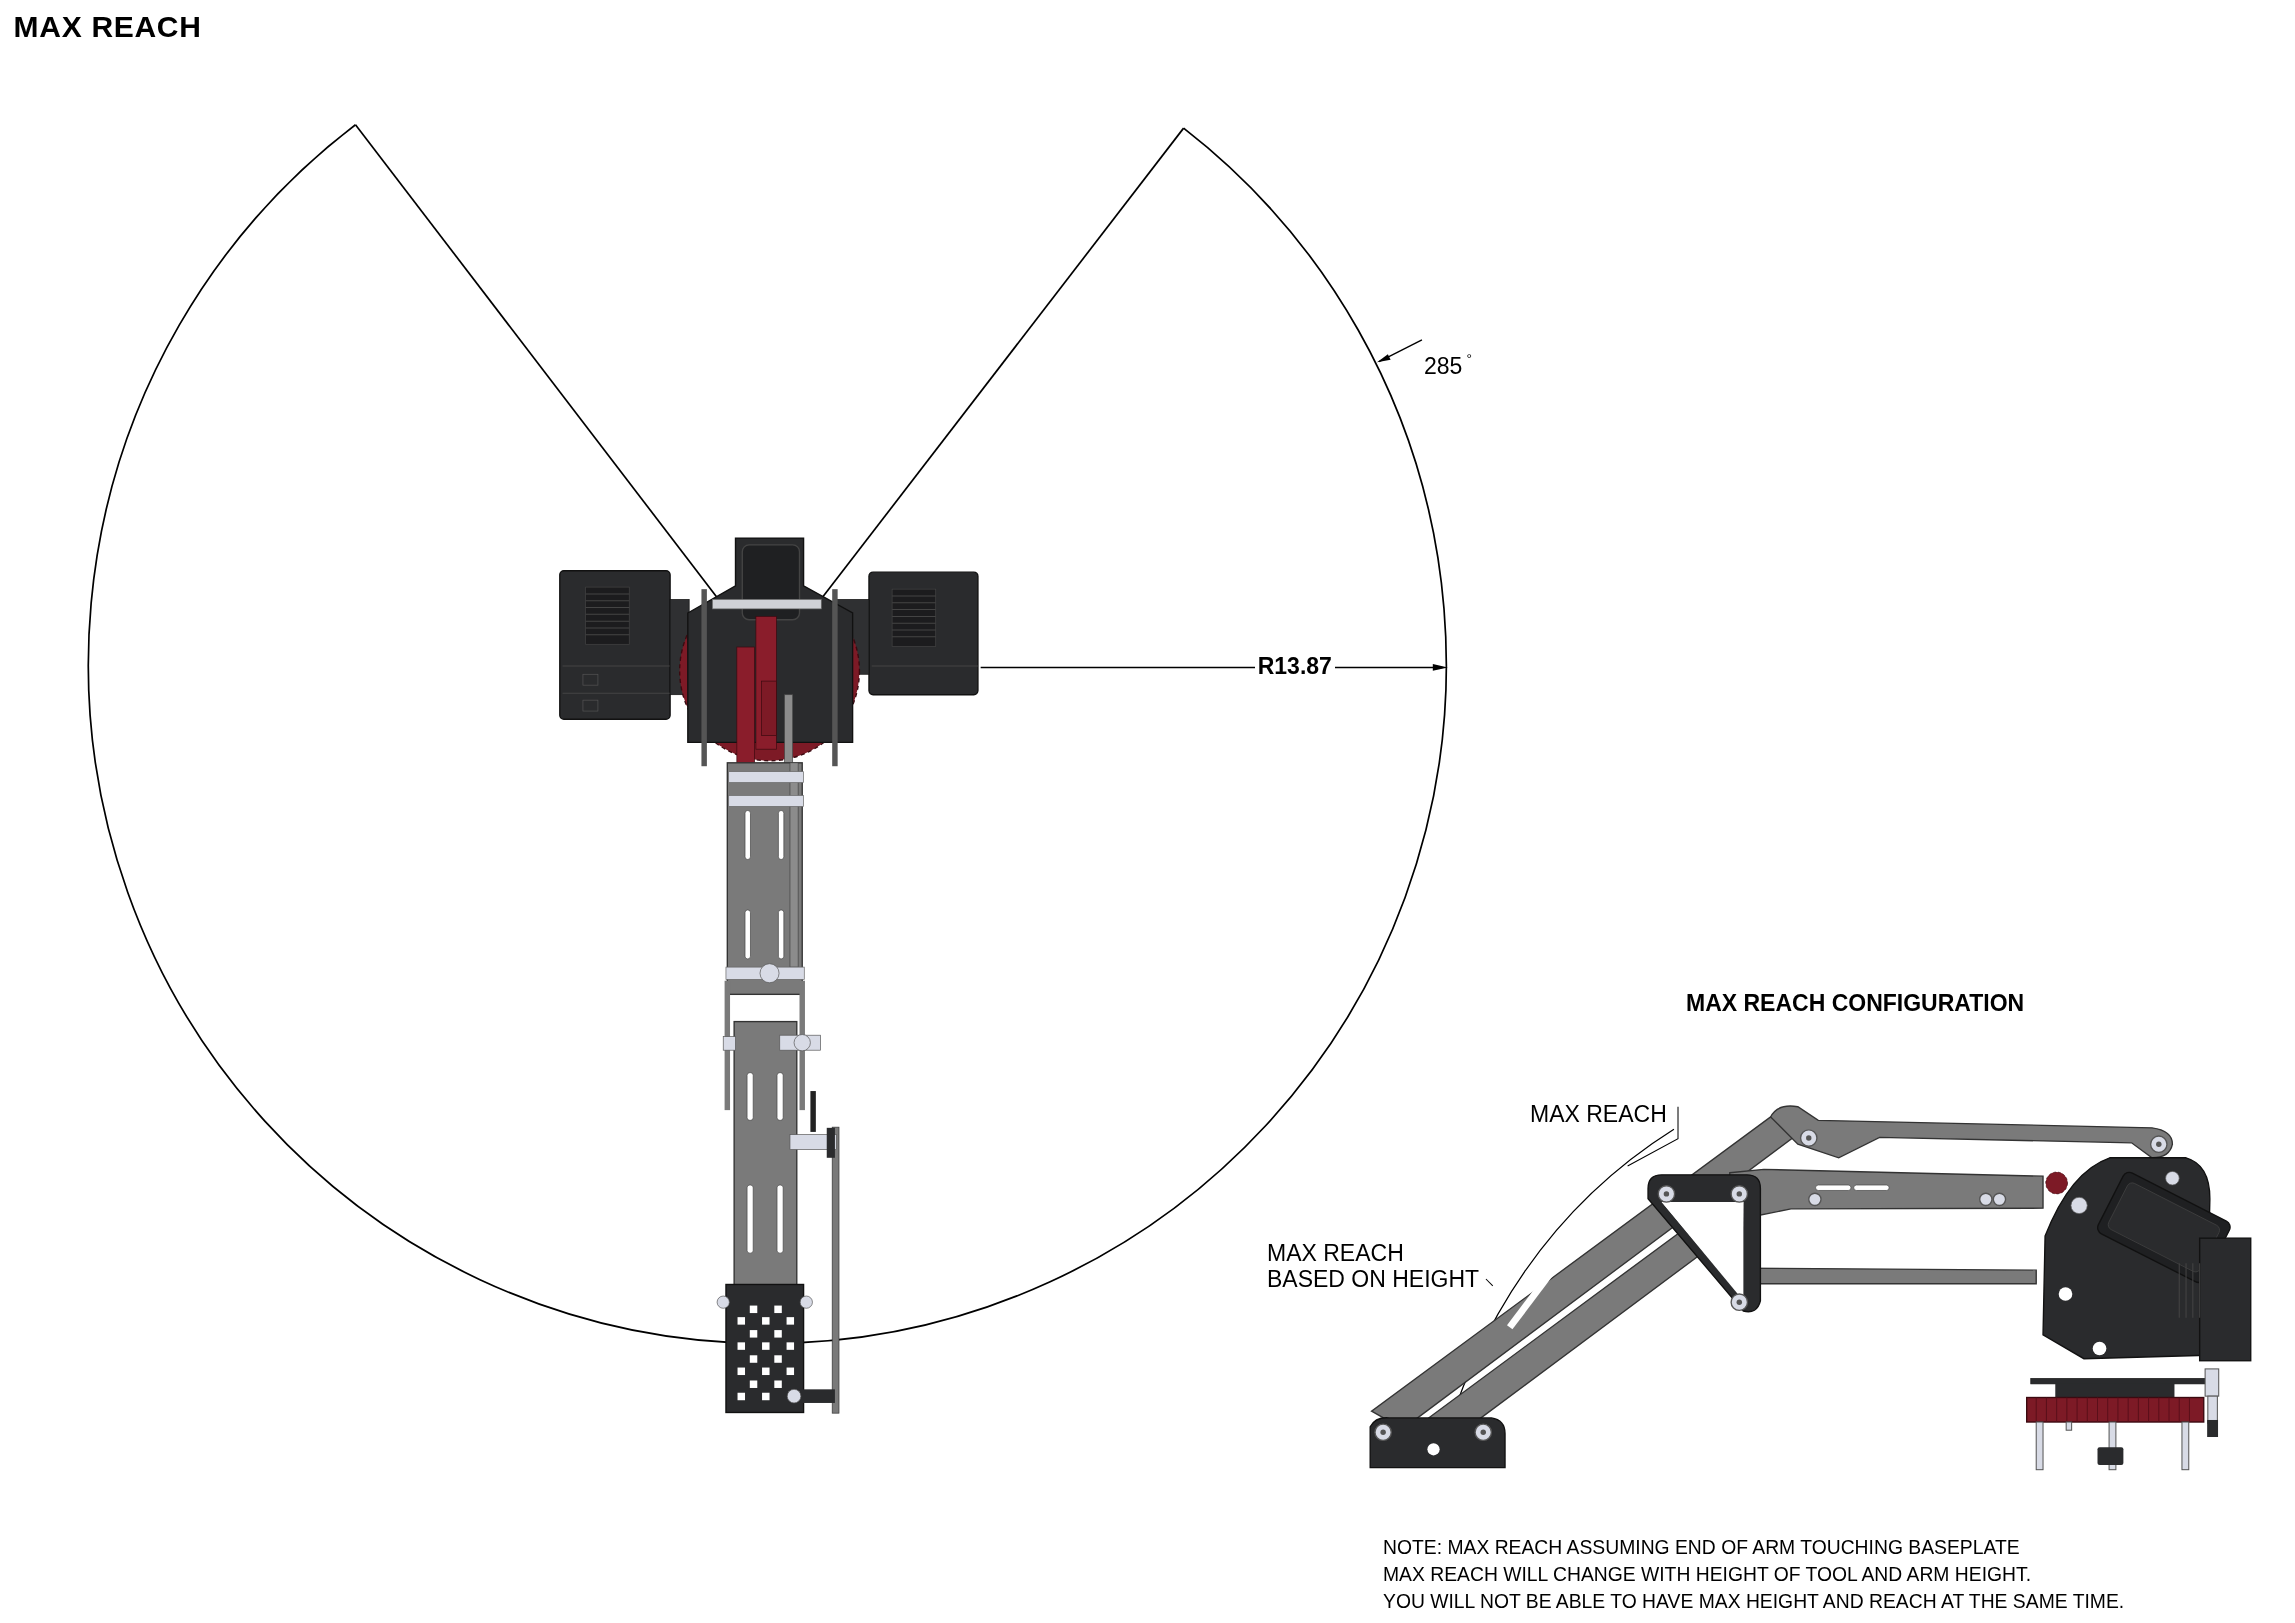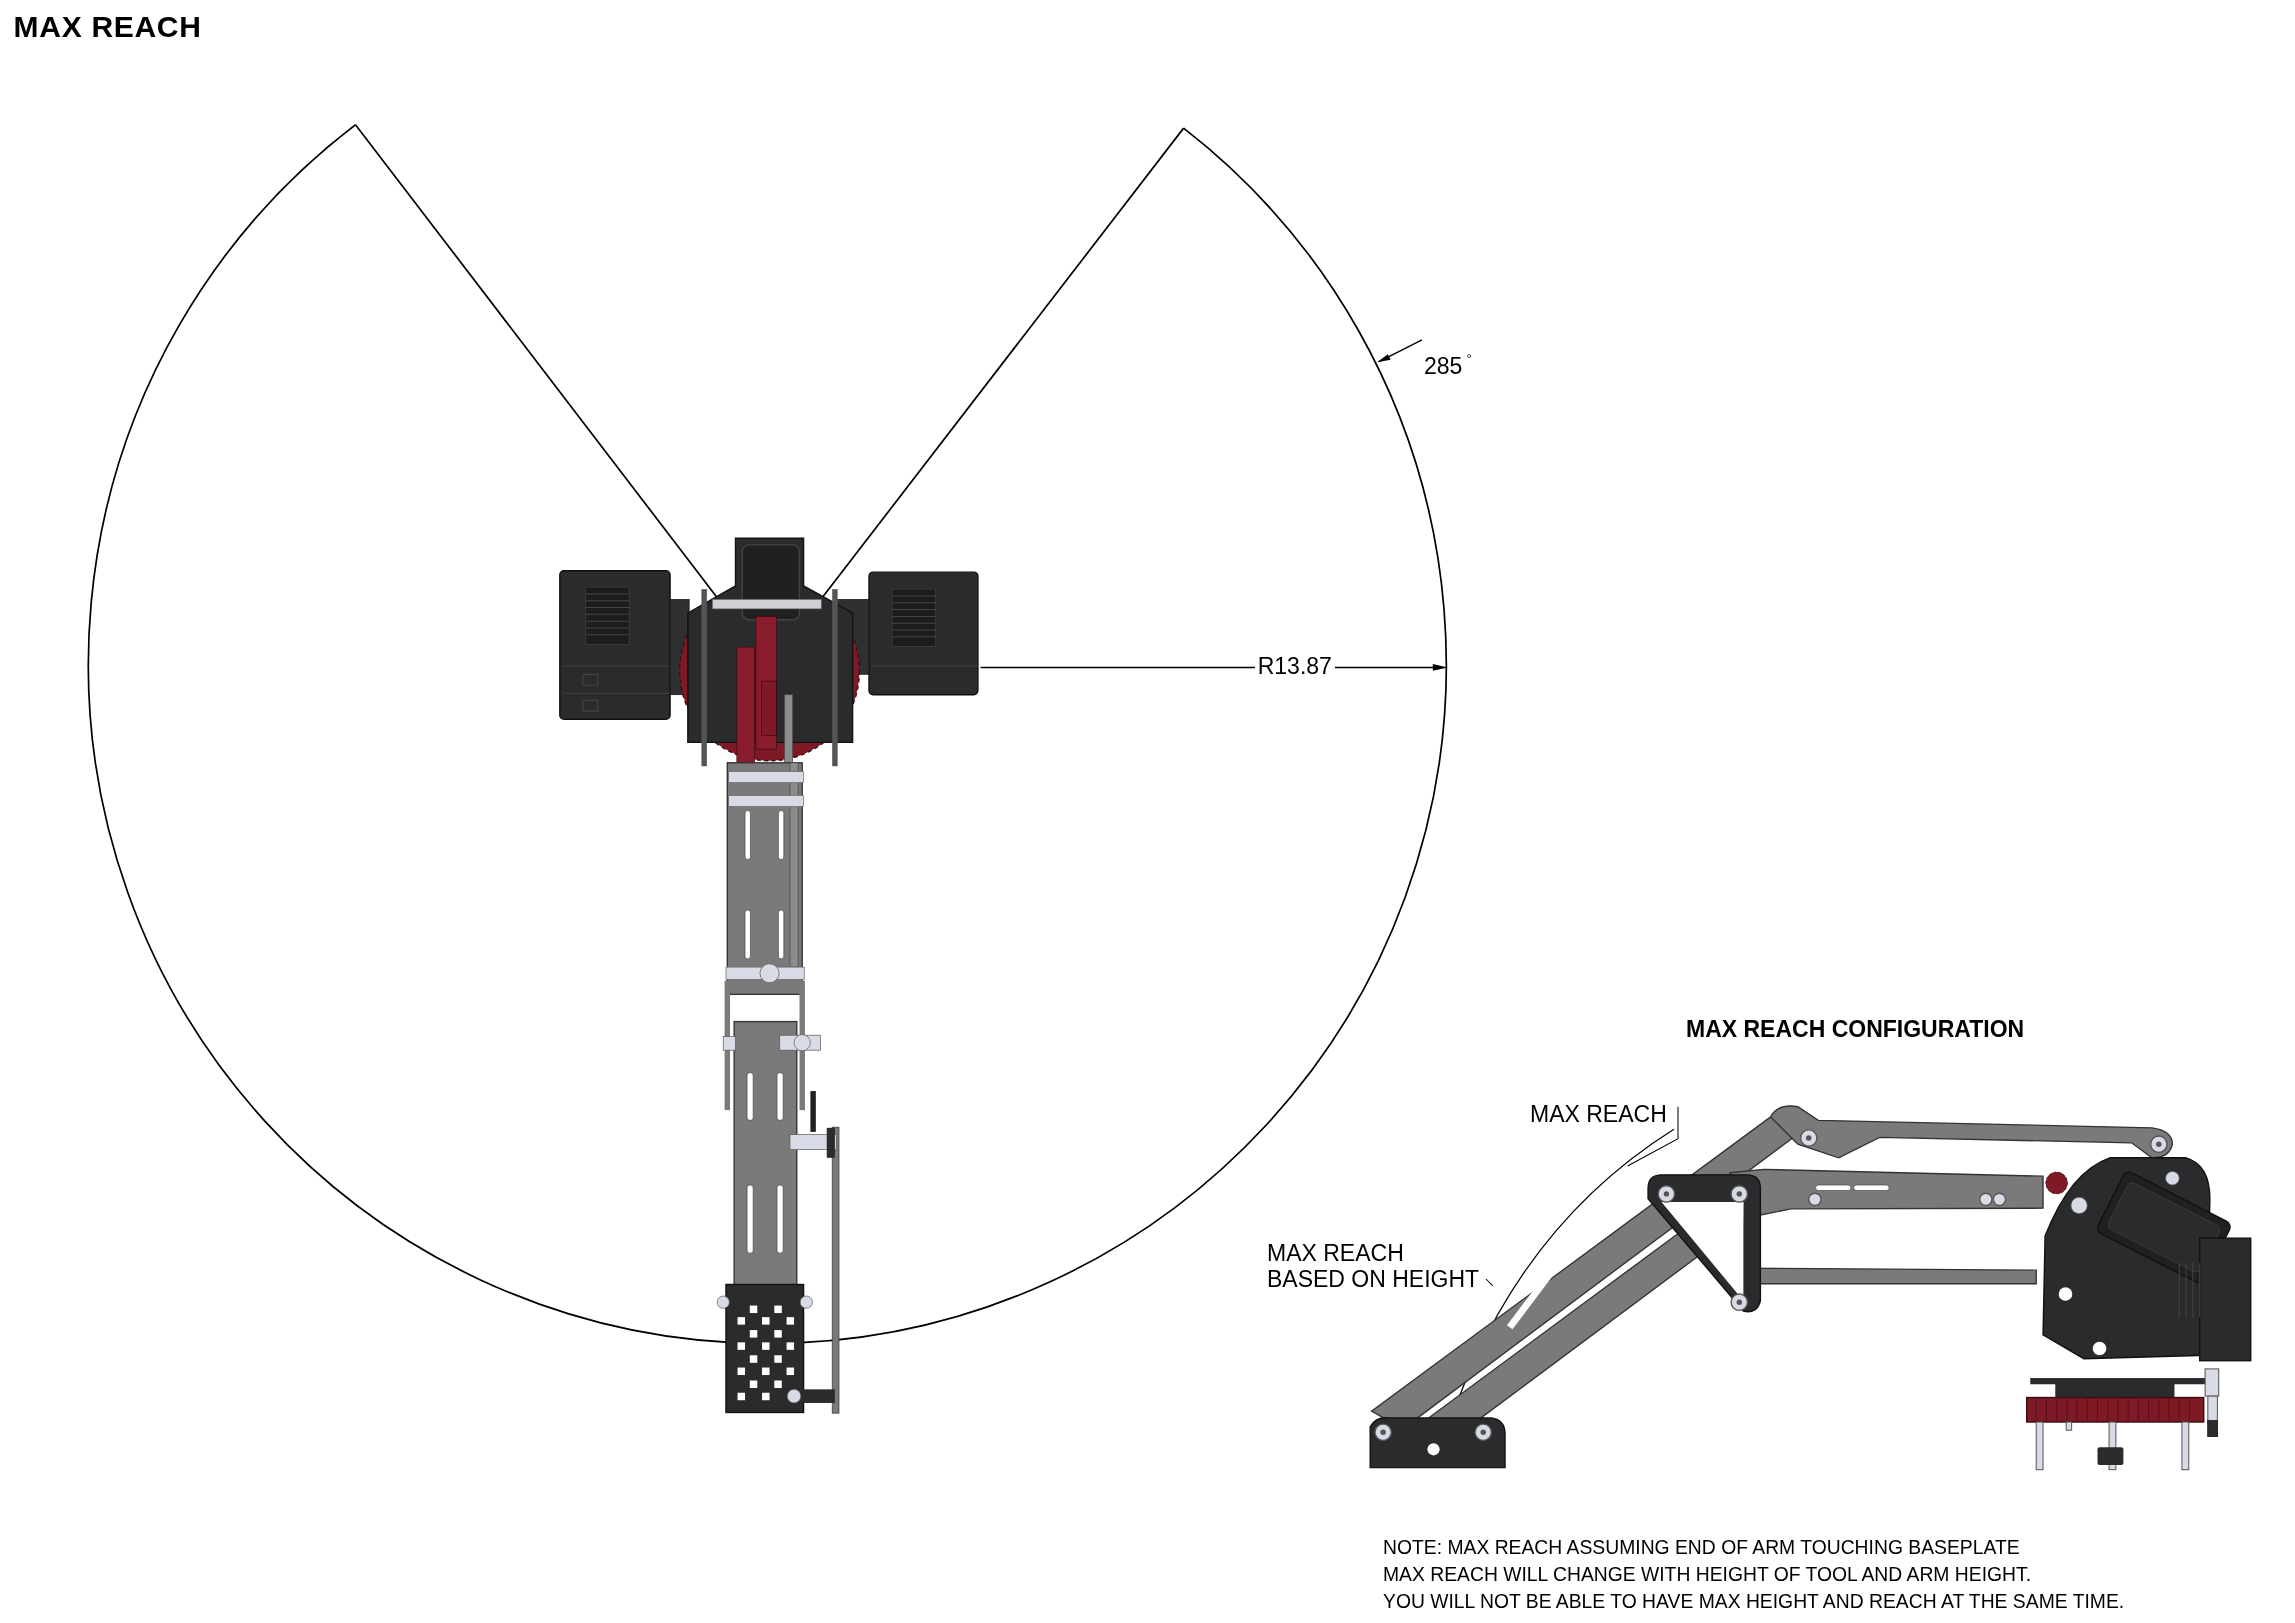--- a/index.html
+++ b/index.html
@@ -4,21 +4,21 @@
 <style>
   html, body { margin:0; padding:0; background:#ffffff; }
   body { width:2295px; height:1623px; position:relative; overflow:hidden;
          font-family:"Liberation Sans", sans-serif; color:#000; }
   .page-title { position:absolute; left:13.6px; top:9.5px; font-size:30px; font-weight:bold;
                 letter-spacing:0.7px; }
   .drawing { position:absolute; left:0; top:0; width:2295px; height:1623px; }
   .lbl { position:absolute; font-size:23px; white-space:nowrap; line-height:1; }
   .lbl.dim { background:#fff; padding:0 2.7px; }
   .deg { font-size:13.6px; vertical-align:top; position:relative; top:-2.7px; margin-left:4.1px; }
-  .section-title { position:absolute; left:1686px; top:1016px; font-size:23px; font-weight:bold; }
+  .section-title { position:absolute; left:1686px; top:990px; font-size:23px; font-weight:bold; }
   .note { position:absolute; left:1383px; top:1533px; font-size:21px; line-height:27px;
           font-family:"Liberation Sans Narrow","Liberation Sans", sans-serif; transform:scaleX(0.92);
           transform-origin:left top; }
   .note div { white-space:nowrap; }
 </style>
 </head>
 <body>
 
 <div class="page-title">MAX REACH</div>
 
@@ -257,21 +257,21 @@
     </g>
     <rect x="3080" y="2125" width="38" height="26" rx="3" fill="#2a2b2d"></rect>
     <rect x="3241" y="2085" width="16" height="25" fill="#2a2b2d"></rect>
   </g>
 </svg>
 
 <div class="lbl" style="left:1424px;top:331px;margin-top:24px;">
   <span>285</span><span class="deg">°</span>
 </div>
 
-<div class="lbl dim" style="left:1255px;top:655px;">R13.87</div>
+<div class="lbl dim" style="left:1255px;top:655px;font-weight:bold;">R13.87</div>
 
 <div class="section-title">MAX REACH CONFIGURATION</div>
 
 <div class="lbl" style="left:1530px;top:1103px;">MAX REACH</div>
 
 <div class="lbl" style="left:1267px;top:1242px;">MAX REACH</div>
 <div class="lbl" style="left:1267px;top:1268px;">BASED ON HEIGHT</div>
 
 <div class="note">
   <div>NOTE: MAX REACH ASSUMING END OF ARM TOUCHING BASEPLATE</div>

